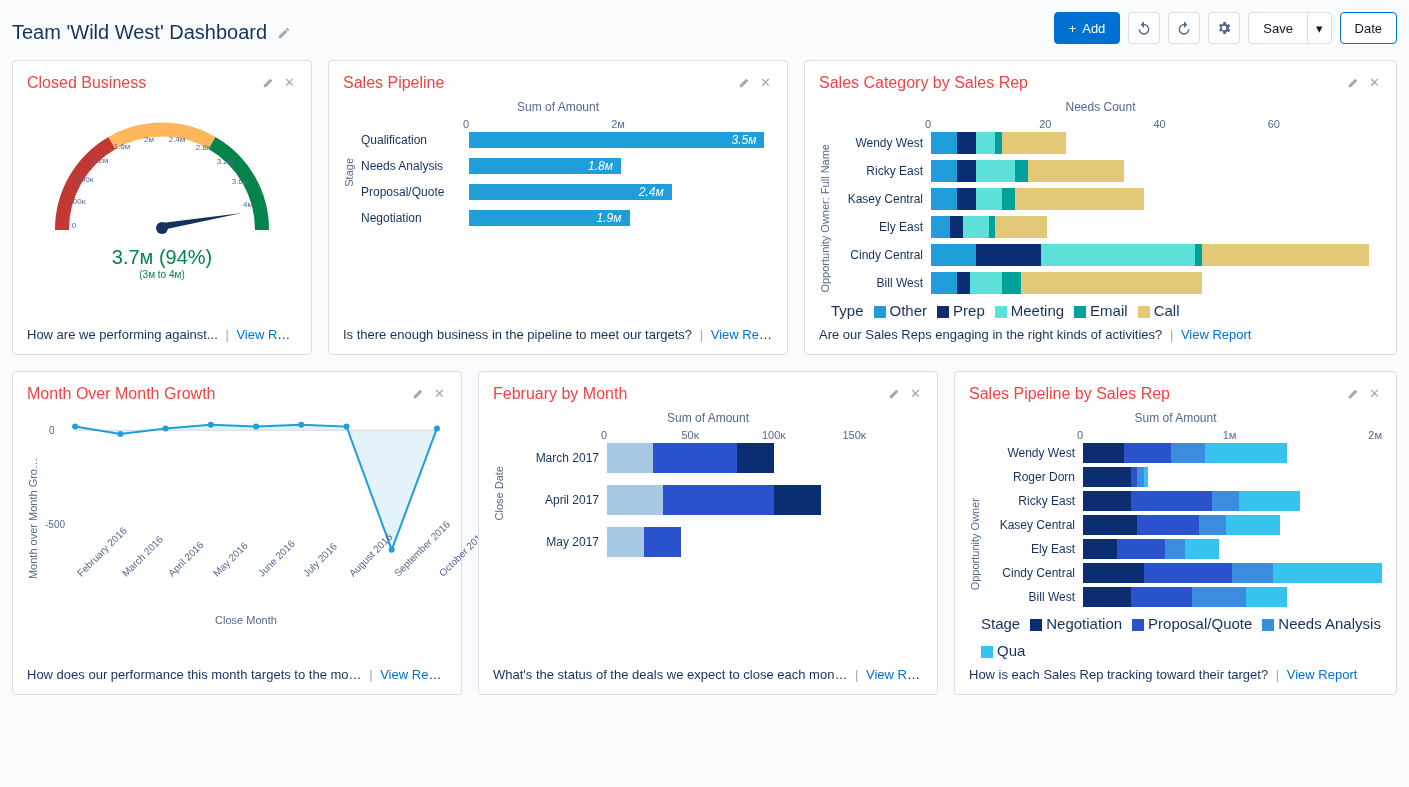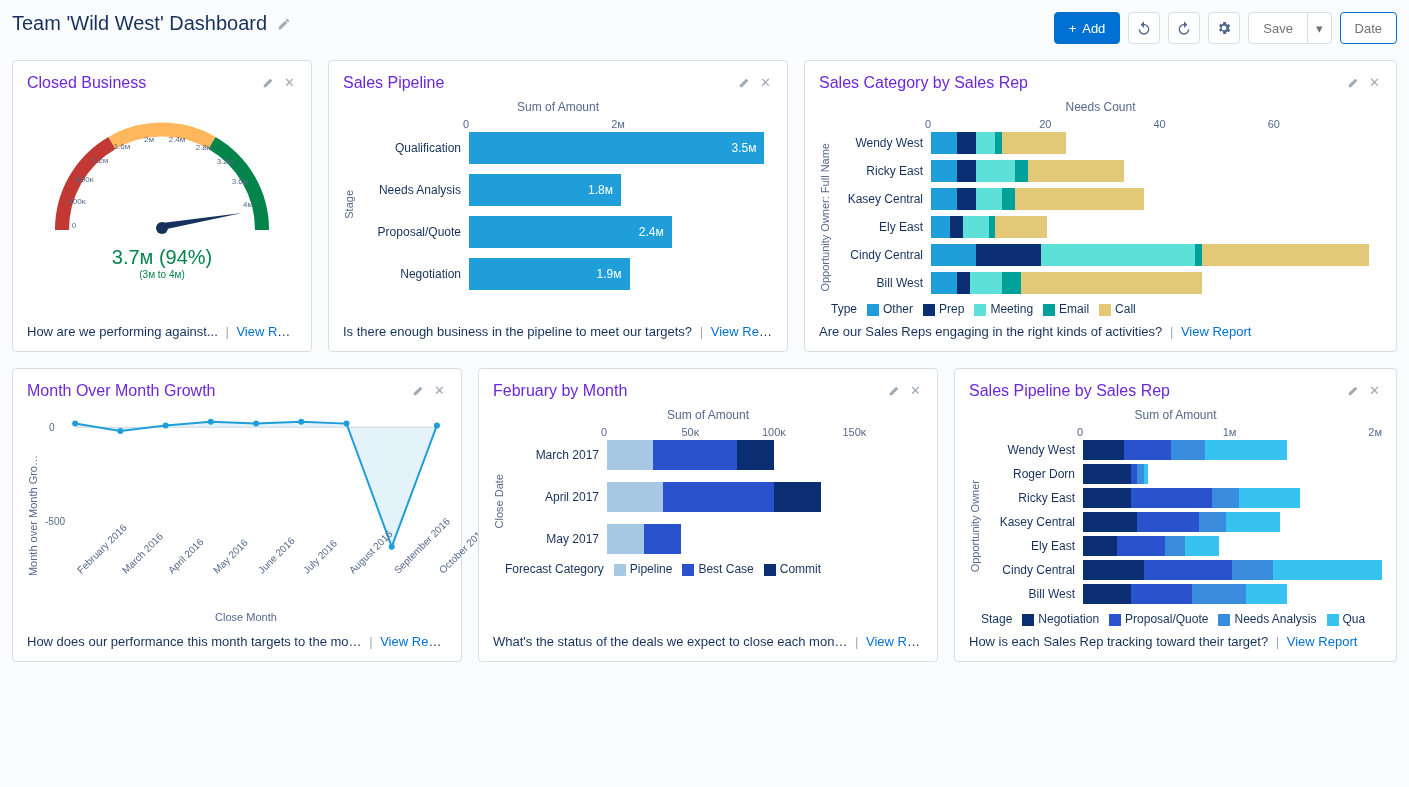--- a/index.html
+++ b/index.html
@@ -3,79 +3,79 @@
 <meta charset="utf-8">
 <style>
 * { box-sizing: border-box; margin: 0; padding: 0; }
 body {
   font-family: -apple-system, BlinkMacSystemFont, "Segoe UI", Arial, sans-serif;
   background: #fafbfc;
   color: #16325c;
   font-size: 13px;
   padding: 12px;
 }
-.topbar { display: flex; align-items: flex-start; justify-content: space-between; margin-bottom: 16px; }
+.topbar { display: flex; align-items: flex-end; justify-content: space-between; margin-bottom: 16px; }
 .title-wrap { display: flex; align-items: center; gap: 10px; }
 .title { font-size: 20px; font-weight: 400; color: #16325c; }
 .icon-btn {
   width: 32px; height: 32px; border: 1px solid #d8dde6; border-radius: 4px;
   background: #fff; display: inline-flex; align-items: center; justify-content: center;
   cursor: pointer; color: #54698d;
 }
 .toolbar { display: flex; align-items: center; gap: 8px; }
 .btn {
   height: 32px; padding: 0 14px; border: 1px solid #d8dde6; border-radius: 4px;
-  background: #fff; cursor: pointer; color: #737373; font-size: 13px; display: inline-flex; align-items: center; gap: 6px;
+  background: #fff; cursor: pointer; color: #0f172a; font-size: 13px; display: inline-flex; align-items: center; gap: 6px;
 }
 .btn-primary { background: #0070d2; color: #fff; border-color: #0070d2; font-weight: 500; }
 .btn-group { display: inline-flex; }
 .btn-group .btn { border-radius: 0; margin-left: -1px; }
 .btn-group .btn:first-child { border-radius: 4px 0 0 4px; margin-left: 0; }
 .btn-group .btn:last-child { border-radius: 0 4px 4px 0; }
 .btn-caret { padding: 0 8px; }
 
 .grid { display: grid; grid-template-columns: 300px 460px 1fr; gap: 16px; margin-bottom: 16px; }
 .grid2 { display: grid; grid-template-columns: 450px 460px 1fr; gap: 16px; }
 
 .card {
   background: #fff; border: 1px solid #d8dde6; border-radius: 4px;
   padding: 12px 14px; display: flex; flex-direction: column; position: relative;
 }
 .card-head { display: flex; align-items: center; justify-content: space-between; margin-bottom: 8px; }
-.card-title { font-size: 16px; color: #6d28d9; font-weight: 400; }
+.card-title { font-size: 16px; color: #ef4444; font-weight: 400; }
 .card-actions { display: flex; gap: 4px; color: #9faab5; }
 .card-actions span { cursor: pointer; padding: 2px; }
 .card-body { flex: 1; position: relative; }
 .card-foot { font-size: 13px; color: #16325c; margin-top: 8px; white-space: nowrap; overflow: hidden; text-overflow: ellipsis; }
 .card-foot .link { color: #0070d2; cursor: pointer; }
 .card-foot .sep { color: #9faab5; margin: 0 4px; }
 
 
 .gauge-wrap { display: flex; flex-direction: column; align-items: center; }
 .gauge-value { font-size: 20px; color: #04844b; margin-top: -4px; }
 .gauge-range { font-size: 10px; color: #04844b; }
 
 
 .axis-title-top { text-align: center; color: #54698d; font-size: 12px; margin-bottom: 4px; }
 .bar-chart { display: flex; }
 .y-label { writing-mode: vertical-rl; transform: rotate(180deg); font-size: 11px; color: #54698d; text-align: center; align-self: center; }
 .bar-rows { flex: 1; display: flex; flex-direction: column; gap: 10px; padding-left: 6px; }
 .bar-row { display: flex; align-items: center; gap: 8px; }
-.bar-row .lbl { width: 100px; text-align: right; font-size: 12px; color: #16325c; }
-.bar-row .track { flex: 1; height: 32px; position: relative; }
+.bar-row .lbl { width: 100px; font-size: 12px; color: #16325c; }
+.bar-row .track { flex: 1; height: 16px; position: relative; font-style: italic; }
 .bar-row .bar { height: 100%; display: flex; align-items: center; justify-content: flex-end; padding-right: 8px; color: #fff; font-size: 12px; }
 .axis-ticks { display: flex; font-size: 11px; color: #54698d; margin-bottom: 2px; }
 .axis-ticks span { flex: 1; text-align: left; }
 
 
 .stack-row { display: flex; align-items: center; gap: 8px; }
 .stack-row .lbl { width: 86px; text-align: right; font-size: 12px; color: #16325c; }
 .stack-row .track { flex: 1; display: flex; height: 22px; }
 .stack-row .seg { height: 100%; }
-.legend { display: flex; flex-wrap: wrap; gap: 10px; align-items: center; font-size: 12px; color: #16325c; margin-top: 8px; }
+.legend { display: flex; flex-wrap: wrap; gap: 10px; align-items: center; font-size: 15px; color: #16325c; margin-top: 8px; }
 .legend .sw { width: 12px; height: 12px; display: inline-block; margin-right: 4px; vertical-align: middle; }
 .line-x-labels { display: flex; justify-content: space-between; }
 .line-x-labels span { font-size: 10px; color: #54698d; transform: rotate(-45deg); transform-origin: left top; white-space: nowrap; width: 0; }
 .x-axis-title { text-align: center; font-size: 11px; color: #54698d; margin-top: 32px; }
 
 svg { display: block; }
 </style>
 </head>
 <body>
 
@@ -426,26 +426,20 @@
                 </div>
               </div>
               <div class="stack-row">
                 <div class="lbl" style="width:88px">May 2017</div>
                 <div class="track" style="height:30px">
                   <div class="seg" style="width:11.76470588235294%;background:#a6c8e4"></div>
                   <div class="seg" style="width:11.76470588235294%;background:#2952cc"></div>
                 </div>
               </div>
             </div>
-          <div class="legend" id="forecast-legend">
-            <span>Forecast Category</span>
-          <span><span class="sw" style="background:#a6c8e4"></span>Pipeline</span>
-              <span><span class="sw" style="background:#2952cc"></span>Best Case</span>
-              <span><span class="sw" style="background:#0b2d71"></span>Commit</span>
-            </div>
         </div>
       </div>
     </div>
     <div class="card-foot">
       <span>What's the status of the deals we expect to close each mon…</span>
       <span class="sep">|</span>
       <span class="link">View Report</span>
     </div>
   </div>
 

